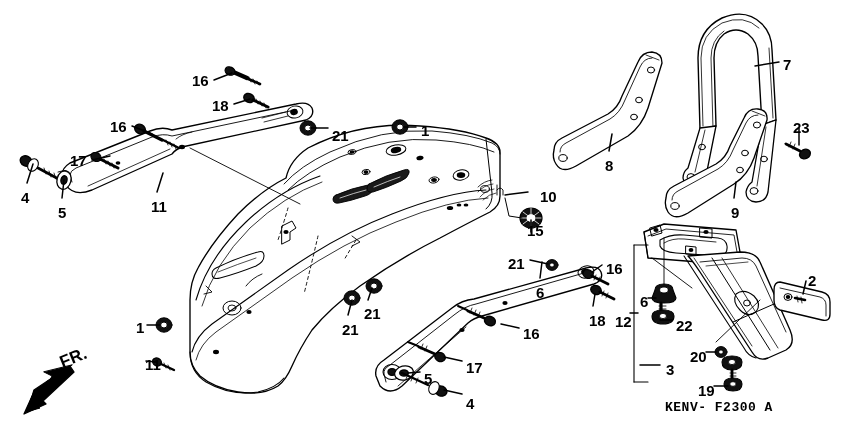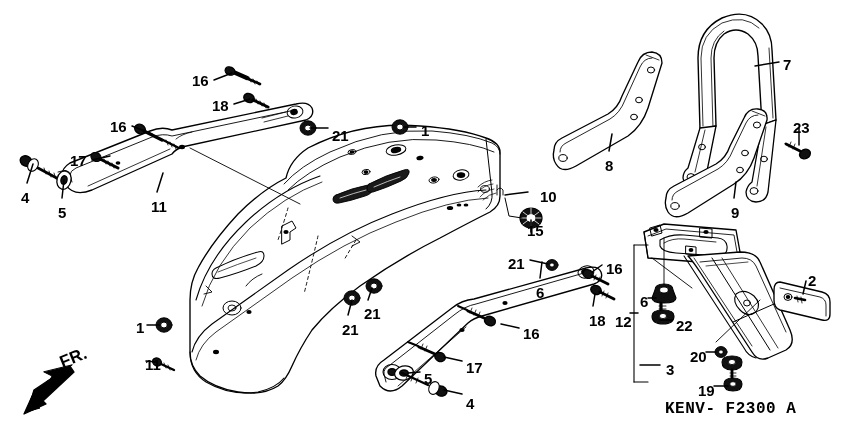--- a/index.html
+++ b/index.html
@@ -7,21 +7,21 @@
   body{width:850px;height:425px;overflow:hidden;
        font-family:"Liberation Sans", sans-serif;}
   #stage{position:relative;width:850px;height:425px;background:#fff;}
   svg#art{position:absolute;left:0;top:0;width:850px;height:425px;}
   .lbl{position:absolute;font-family:"Liberation Sans",sans-serif;
        font-size:15px;font-weight:bold;color:#000;white-space:nowrap;
        line-height:1;}
   .fr{position:absolute;font-family:"Liberation Sans",sans-serif;
       font-weight:bold;font-size:17px;color:#000;}
   .pn{position:absolute;font-family:"Liberation Mono","DejaVu Sans Mono",monospace;
-      font-size:16px;font-weight:bold;color:#000;letter-spacing:0.5px;}
+      font-size:13px;font-weight:bold;color:#000;letter-spacing:0.5px;}
 </style>
 </head>
 <body>
 
 <div id="stage">
 
 <svg id="art" viewBox="0 0 850 425">
   <defs>
     <g id="hexnut">
       <ellipse cx="0" cy="0" rx="8" ry="7.2" fill="#111" stroke="#000" stroke-width="1"></ellipse>

